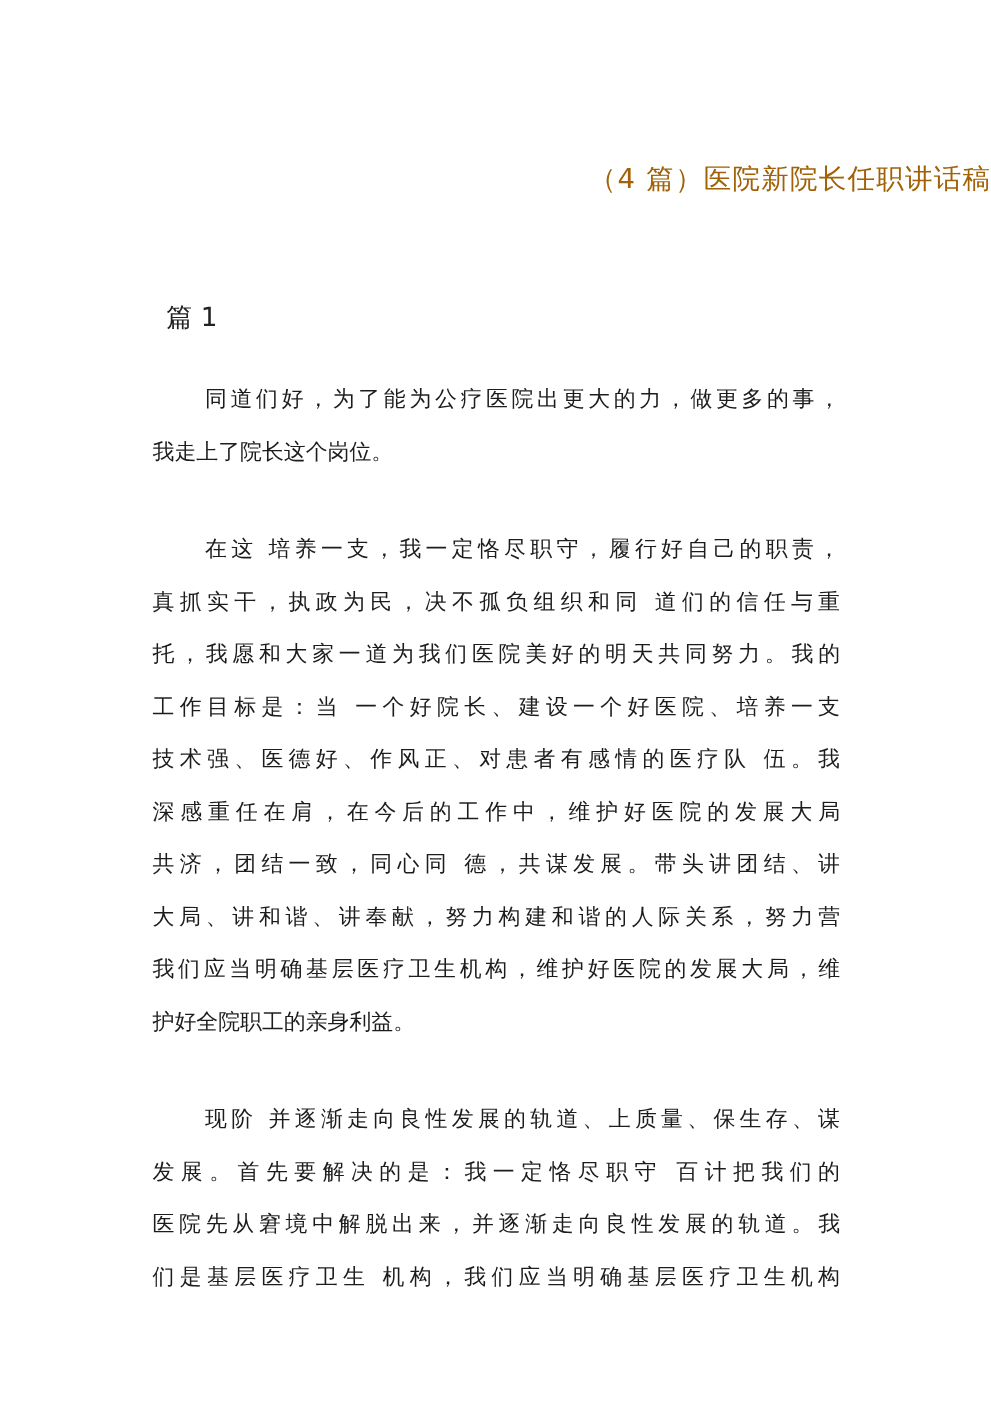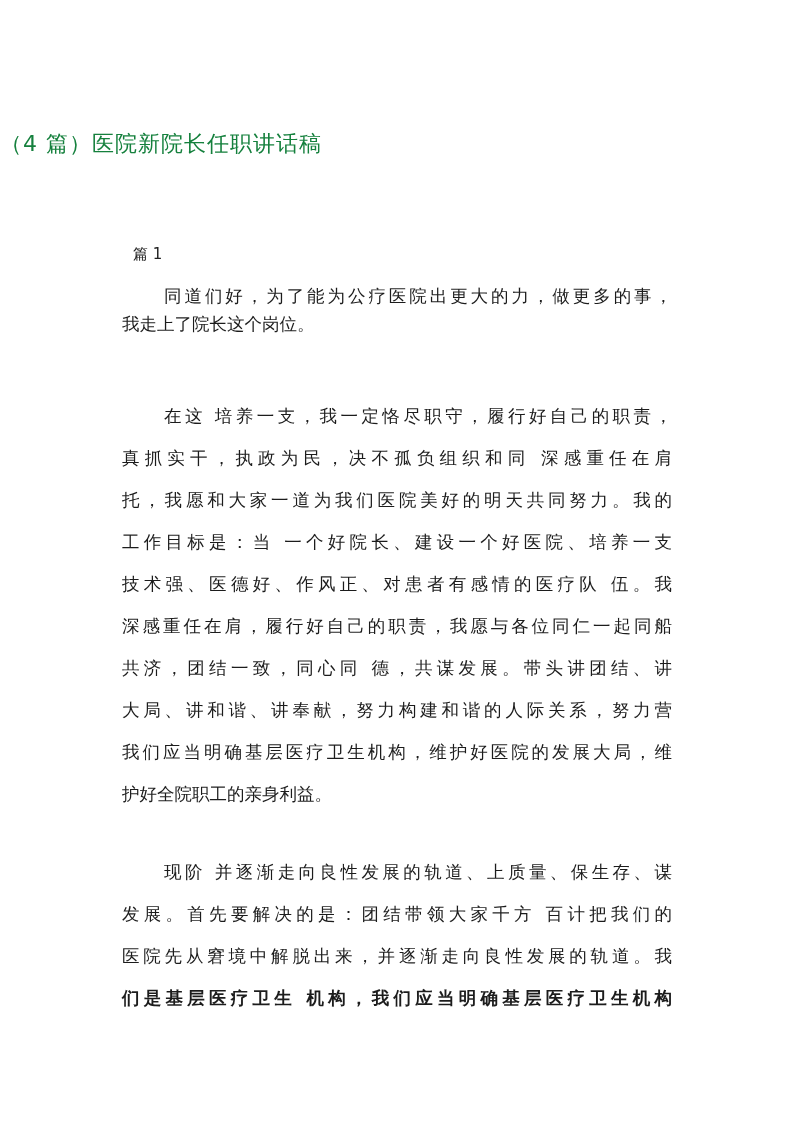--- a/index.html
+++ b/index.html
@@ -13,78 +13,79 @@
       position: relative;
       overflow: hidden;
       font-family: "DejaVu Sans", sans-serif;
       color: #1a1a1a;
     }
     .title {
       position: absolute;
       top: 128px;
       left: 0;
       width: 793px;
-      text-align: left;
+      text-align: right;
       font-size: 22px;
       line-height: 32px;
       letter-spacing: 1px;
-      color: #15803d;
+      color: #a16207;
     }
     .section-label {
       position: absolute;
       top: 241px;
       left: 133px;
-      font-size: 15px;
+      font-size: 21px;
       line-height: 26px;
       color: #222222;
     }
     .line {
       position: absolute;
       left: 122px;
       width: 550px;
       font-size: 17.5px;
       line-height: 26px;
       white-space: nowrap;
       text-align: justify;
       text-align-last: justify;
       color: #1c1c1c;
+      margin-top: 24px;
     }
     .line.first {
       left: 164px;
       width: 508px;
     }
     .line.last {
       text-align-last: left;
     }
   </style>
 </head>
 <body>
 
 <div>
   <div class="title">（4 篇）医院新院长任职讲话稿</div>
 
   <div class="section-label">篇 1</div>
 
   <div>
     <div class="line first" style="top:283px;">同道们好，为了能为公疗医院出更大的力，做更多的事，</div>
-    <div class="line last" style="top:311px;">我走上了院长这个岗位。</div>
+    <div class="line last" style="top:325px;">我走上了院长这个岗位。</div>
   </div>
 
   <div>
     <div class="line first" style="top:403px;">在这 培养一支，我一定恪尽职守，履行好自己的职责，</div>
-    <div class="line" style="top:445px;">真抓实干，执政为民，决不孤负组织和同 深感重任在肩</div>
+    <div class="line" style="top:445px;">真抓实干，执政为民，决不孤负组织和同 道们的信任与重</div>
     <div class="line" style="top:487px;">托，我愿和大家一道为我们医院美好的明天共同努力。我的</div>
     <div class="line" style="top:529px;">工作目标是：当 一个好院长、建设一个好医院、培养一支</div>
     <div class="line" style="top:571px;">技术强、医德好、作风正、对患者有感情的医疗队 伍。我</div>
-    <div class="line" style="top:613px;">深感重任在肩，履行好自己的职责，我愿与各位同仁一起同船</div>
+    <div class="line" style="top:613px;">深感重任在肩，在今后的工作中，维护好医院的发展大局</div>
     <div class="line" style="top:655px;">共济，团结一致，同心同 德，共谋发展。带头讲团结、讲</div>
     <div class="line" style="top:697px;">大局、讲和谐、讲奉献，努力构建和谐的人际关系，努力营</div>
     <div class="line" style="top:739px;">我们应当明确基层医疗卫生机构，维护好医院的发展大局，维</div>
     <div class="line last" style="top:781px;">护好全院职工的亲身利益。</div>
   </div>
 
   <div>
     <div class="line first" style="top:859px;">现阶 并逐渐走向良性发展的轨道、上质量、保生存、谋</div>
-    <div class="line" style="top:901px;">发展。首先要解决的是：团结带领大家千方 百计把我们的</div>
+    <div class="line" style="top:901px;">发展。首先要解决的是：我一定恪尽职守 百计把我们的</div>
     <div class="line" style="top:943px;">医院先从窘境中解脱出来，并逐渐走向良性发展的轨道。我</div>
-    <div class="line" style="top:985px;font-weight:bold;">们是基层医疗卫生 机构，我们应当明确基层医疗卫生机构</div>
+    <div class="line" style="top:985px;">们是基层医疗卫生 机构，我们应当明确基层医疗卫生机构</div>
   </div>
 </div>
 
 </body></html>

